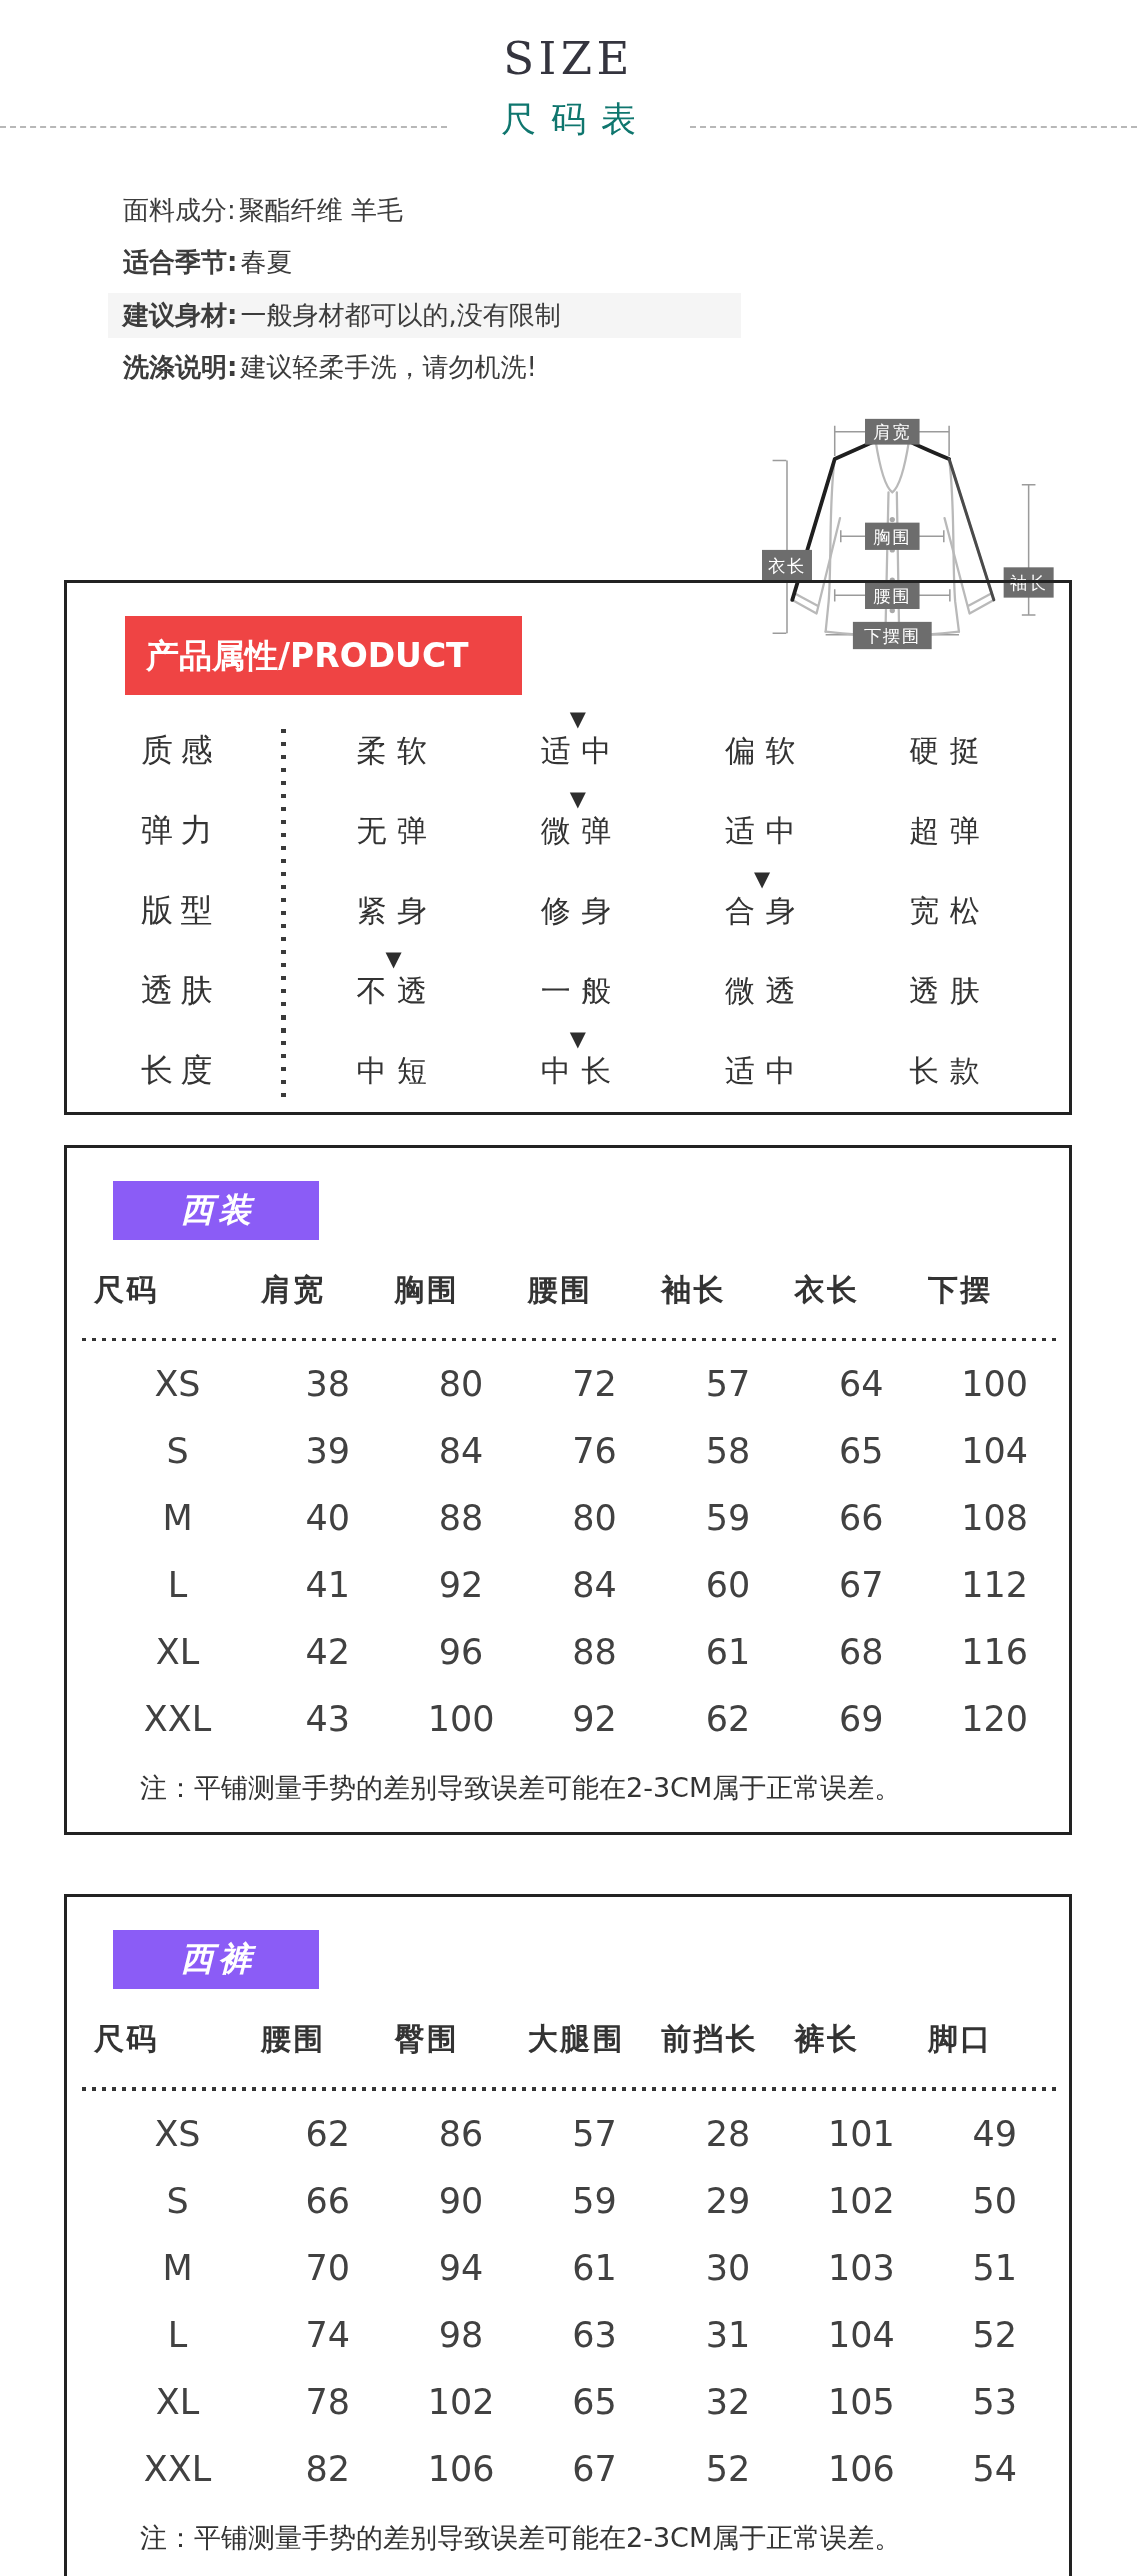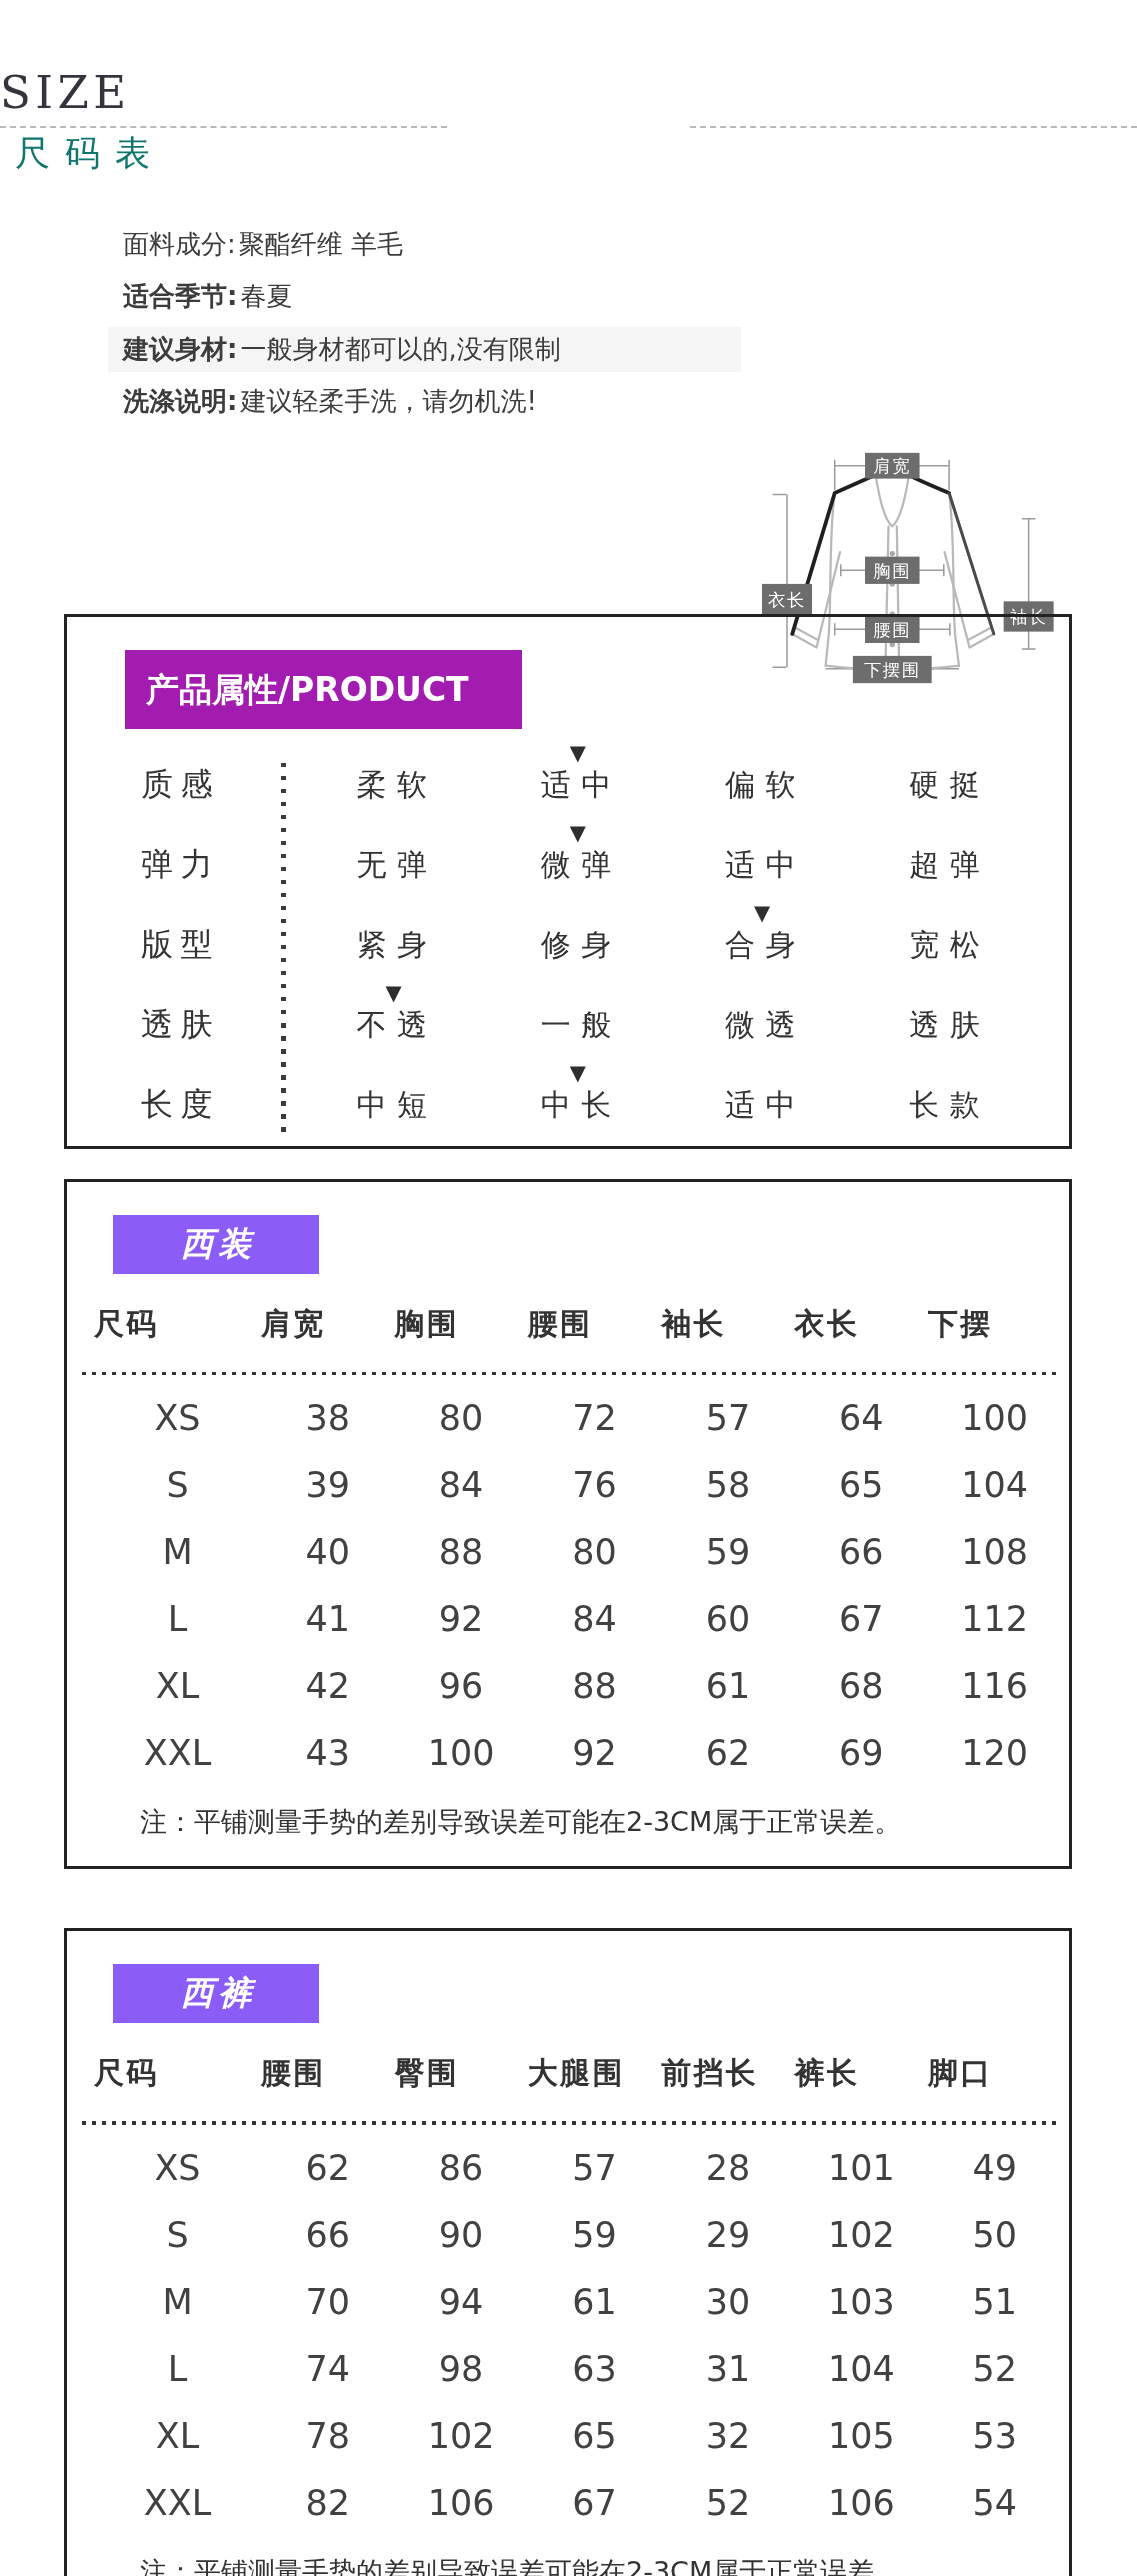--- a/index.html
+++ b/index.html
@@ -1,20 +1,20 @@
 <!DOCTYPE html>
 <html style="font-size:12px"><head>
 <meta charset="utf-8">
 <style>
   html,body{margin:0;padding:0;background:#fff;}
   .page{position:relative;width:1137px;height:2576px;background:#fff;overflow:hidden;
         font-family:"DejaVu Sans","Liberation Sans",sans-serif;color:#3a3a3a;}
 
   
-  .hdr{position:relative;padding-top:68px;text-align:left;}
+  .hdr{position:relative;padding-top:34px;text-align:center;}
   .hdr-en{font-family:"DejaVu Serif","Liberation Serif",serif;font-size:45px;
           letter-spacing:4.5px;color:#34343e;line-height:1.1;}
   .hdr-cn{margin-top:12px;font-size:35px;letter-spacing:15px;color:#0f766e;text-indent:15px;}
   .dash{position:absolute;top:126px;height:0;border-top:2.3px dashed #b8b8b8;}
   .dash.l{left:0;width:447px;}
   .dash.r{right:0;width:447px;}
 
   
   .info-section{position:relative;margin-top:45px;height:356px;}
   .info-list{position:absolute;left:108px;top:0;}
@@ -31,21 +31,21 @@
   .jd{stroke:#1f1f1f;stroke-width:5;fill:none;stroke-linecap:round;stroke-linejoin:round;}
   .jd2{stroke:#4a4a4a;stroke-width:4;fill:none;stroke-linecap:round;stroke-linejoin:round;}
   .ml{stroke:#9b9b9b;stroke-width:2;fill:none;}
   .lblbox{fill:#6d6d6d;}
   .lbltxt{fill:#ffffff;font-size:23px;letter-spacing:2px;text-anchor:middle;}
 
   
   .product-box{position:relative;margin:36px 0 0 64px;width:1002px;height:529px;
                border:3px solid #222;}
   .product-title{margin:33px 0 0 58px;width:376px;height:79px;line-height:79px;
-                 padding-left:21px;background:#a21caf;color:#fff;font-size:33px;font-weight:bold;}
+                 padding-left:21px;background:#ef4444;color:#fff;font-size:33px;font-weight:bold;}
   .attr-rows{margin-top:16.7px;}
   .attr-row{display:flex;align-items:center;height:80px;}
   .attr-label{width:215px;padding-left:74px;box-sizing:border-box;font-size:32px;
               letter-spacing:7.6px;color:#333;}
   .attr-options{flex:1;display:grid;grid-template-columns:repeat(4,1fr);
                 padding:0 27px 0 23px;}
   .opt{position:relative;justify-self:center;font-size:30px;letter-spacing:10.6px;color:#333;}
   .sel-marker{position:absolute;top:-24px;left:50%;transform:translateX(-72%);
               font-size:21px;letter-spacing:0;color:#2e2e2e;}
   .v-dots{position:absolute;left:214px;top:146px;width:4.5px;height:369px;

